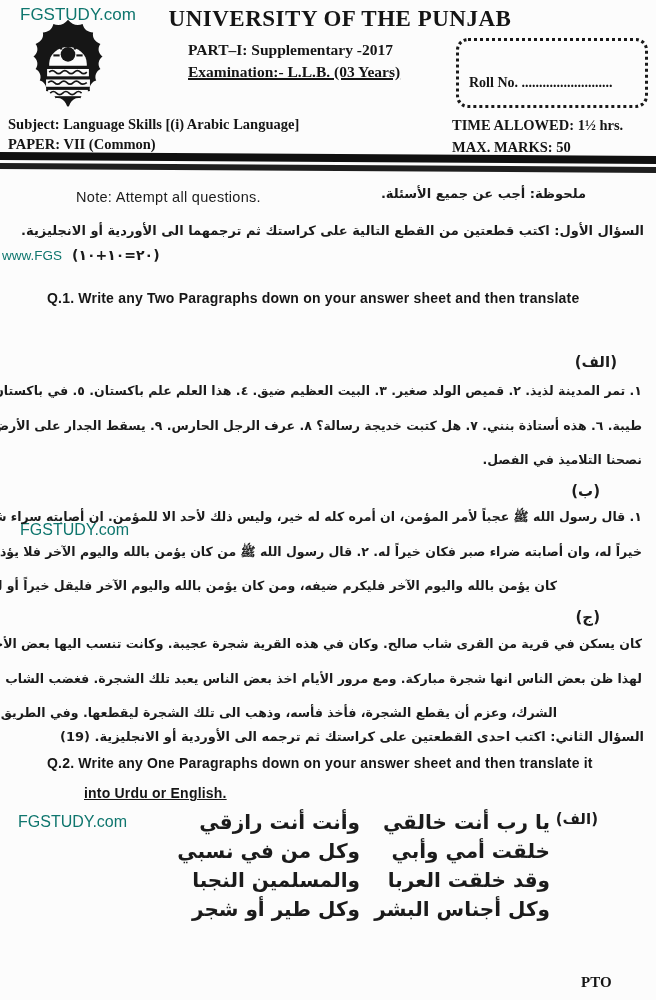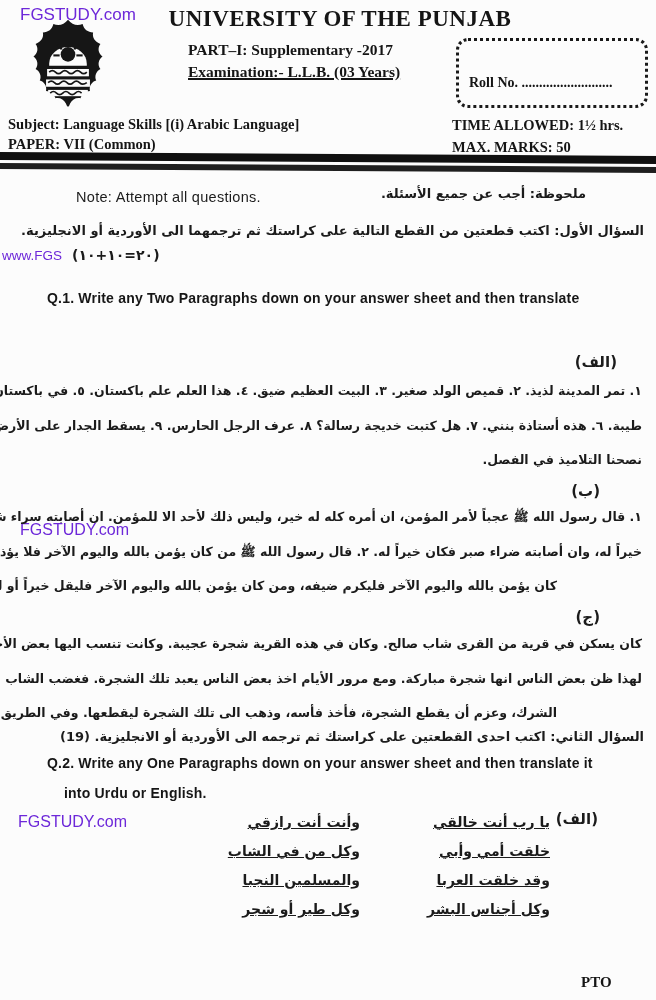--- a/index.html
+++ b/index.html
@@ -2,36 +2,36 @@
 <html><head>
 <meta charset="utf-8">
 <style>
   html,body{margin:0;padding:0;background:#e8e8e8;}
   .page{
     position:relative;width:656px;height:1000px;margin:0 auto;
     background:#fcfcfc;overflow:hidden;color:#1a1a1a;
     font-family:"Liberation Serif",serif;
   }
   .abs{position:absolute;}
-  .wm{color:#6d28d9;font-family:"Liberation Sans",sans-serif;font-weight:400;z-index:0;}
+  .wm{color:#0f766e;font-family:"Liberation Sans",sans-serif;font-weight:400;z-index:0;}
   .serif-b{font-family:"Liberation Serif",serif;font-weight:700;color:#151515;}
   .sans{font-family:"Liberation Sans",sans-serif;color:#1c1c1c;}
   .en-q{font-family:"Liberation Sans",sans-serif;font-weight:600;font-size:14px;color:#161616;letter-spacing:.2px;white-space:nowrap;}
   .ar{font-family:"DejaVu Sans",sans-serif;direction:rtl;font-weight:700;color:#1b1b1b;white-space:nowrap;}
   .ar-par{font-size:12.5px;line-height:34.5px;text-align:right;}
   .ar-par .ln{white-space:nowrap;}
   .ar-par .ln.indent{margin-right:85px;}
   .ar-label{font-size:15px;}
   .title{font-size:23px;letter-spacing:.5px;text-align:center;}
   .underlined{text-decoration:underline;text-decoration-thickness:2px;}
   .rollbox{border:3px dotted #1a1a1a;border-radius:12px;}
   .divider{left:-3px;top:154px;width:662px;transform:rotate(.35deg);z-index:1;}
   .divider .b1{height:8px;background:#101010;}
   .divider .b2{height:6px;background:#1f1f1f;margin-top:3px;}
-  .poem-col{font-size:14px;line-height:29px;width:150px;text-decoration:underline;}
+  .poem-col{font-size:20px;line-height:29px;width:150px;}
   .logo{z-index:2;}
 </style>
 </head>
 <body>
 
 <div class="page">
 
   <span class="abs wm" style="left:20px;top:5px;font-size:17px;">FGSTUDY.com</span>
   <span class="abs wm" style="left:2px;top:248px;font-size:13.5px;">www.FGS</span>
   <span class="abs wm" style="left:20px;top:521px;font-size:16px;">FGSTUDY.com</span>
@@ -102,31 +102,31 @@
 
   <div class="abs ar ar-label" style="right:56px;top:608px;">(ج)</div>
   <div class="abs ar ar-par" style="right:14px;top:627px;">
     <div class="ln">كان يسكن في قرية من القرى شاب صالح. وكان في هذه القرية شجرة عجيبة. وكانت تنسب اليها بعض الأخبار الخاطئة</div>
     <div class="ln">لهذا ظن بعض الناس انها شجرة مباركة. ومع مرور الأيام اخذ بعض الناس يعبد تلك الشجرة. فغضب الشاب على هذا</div>
     <div class="ln indent">الشرك، وعزم أن يقطع الشجرة، فأخذ فأسه، وذهب الى تلك الشجرة ليقطعها. وفي الطريق ظهر أمامه الشيطان</div>
   </div>
 
   <div class="abs ar" style="right:12px;top:729px;font-size:13px;">السؤال الثاني: اكتب احدى القطعتين على كراستك ثم ترجمه الى الأوردية أو الانجليزية. (19)</div>
   <div class="abs en-q" style="left:47px;top:755px;">Q.2. Write any One Paragraphs down on your answer sheet and then translate it</div>
-  <div class="abs en-q" style="left:64px;top:785px;">into Urdu or English.</div>
+  <div class="abs en-q" style="left:84px;top:785px;text-decoration:underline;">into Urdu or English.</div>
 
   <div class="abs ar ar-label" style="right:58px;top:810px;">(الف)</div>
   <div class="abs ar poem-col" style="left:400px;top:808px;">
     <div>يا رب أنت خالقي</div>
     <div>خلقت أمي وأبي</div>
     <div>وقد خلقت العربا</div>
     <div>وكل أجناس البشر</div>
   </div>
   <div class="abs ar poem-col" style="left:210px;top:808px;">
     <div>وأنت أنت رازقي</div>
-    <div>وكل من في الشاب</div>
+    <div>وكل من في نسبي</div>
     <div>والمسلمين النجبا</div>
     <div>وكل طير أو شجر</div>
   </div>
 
   <div class="abs serif-b" style="left:581px;top:974px;font-size:15px;">PTO</div>
 
 </div>
 
 </body></html>

